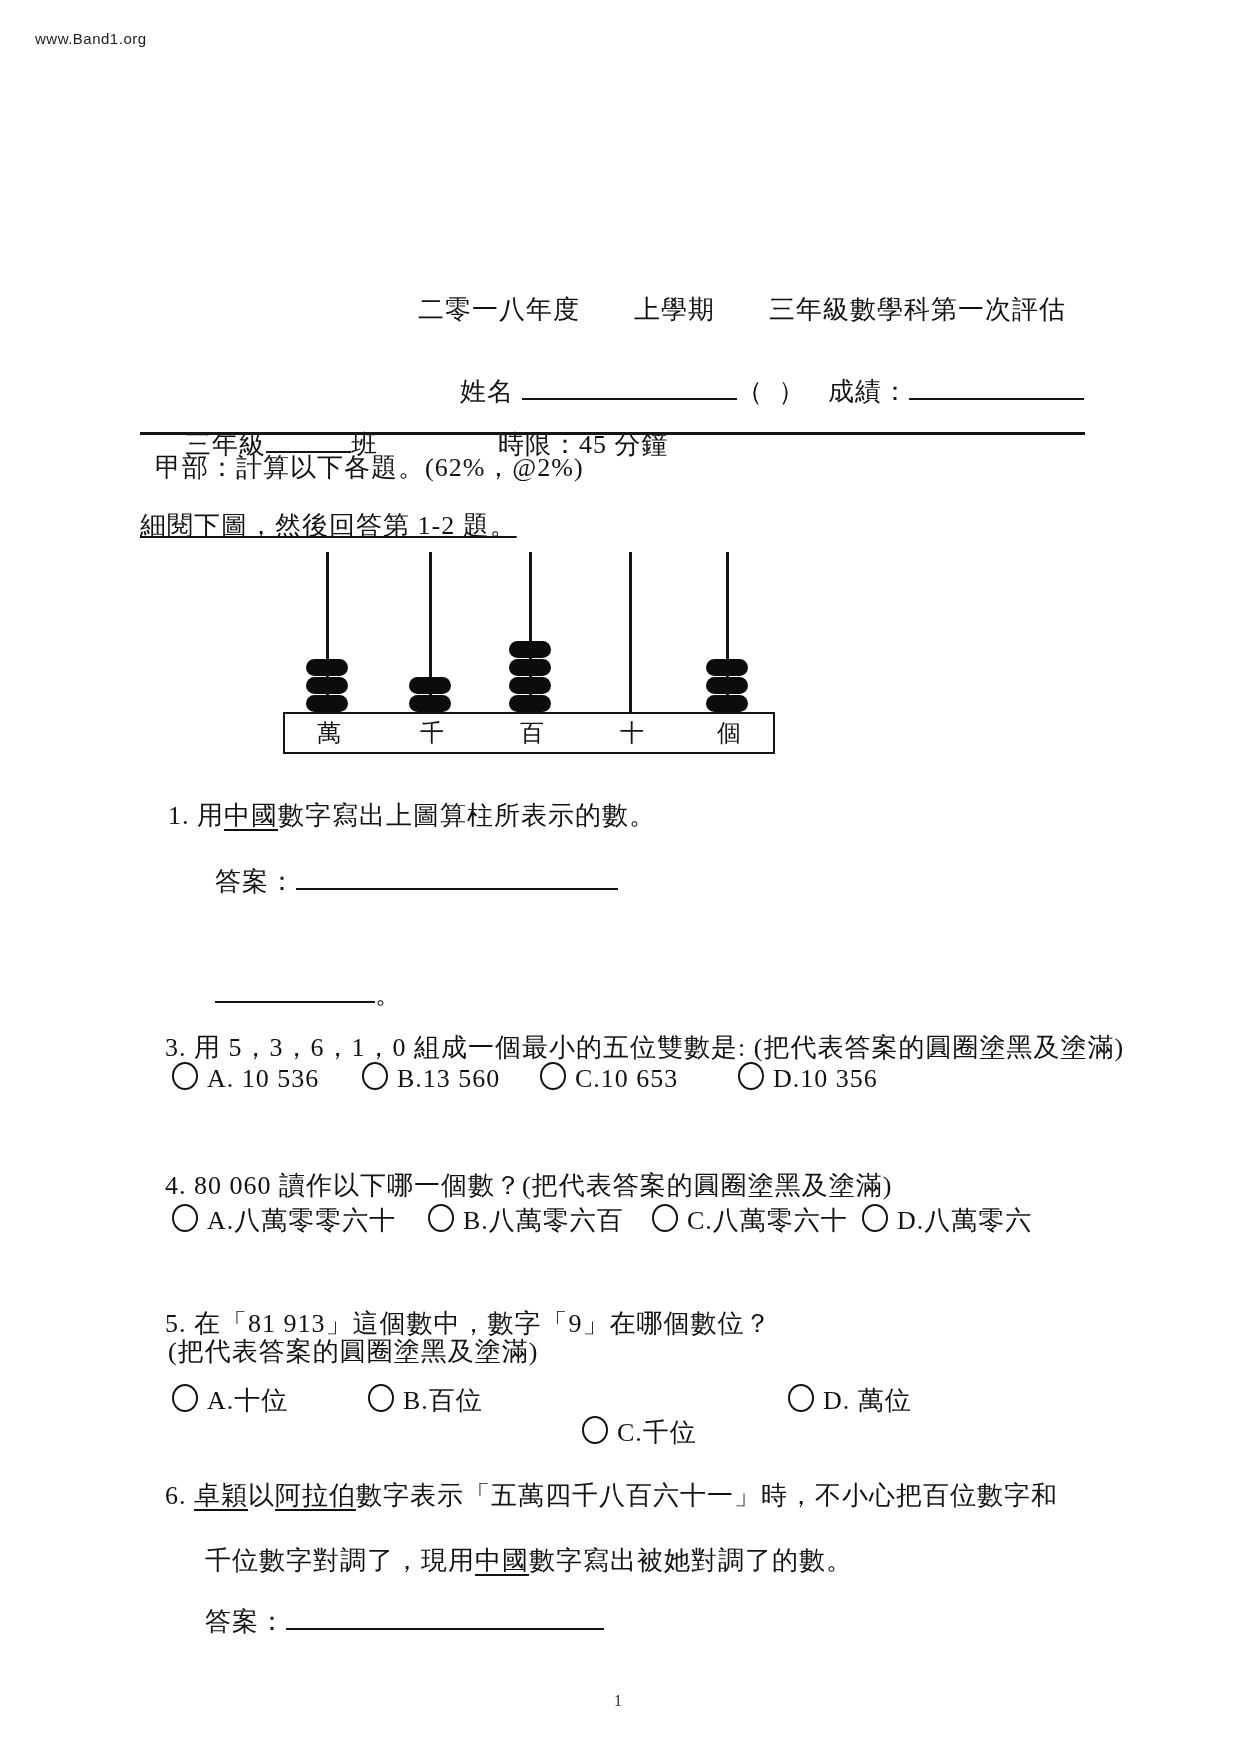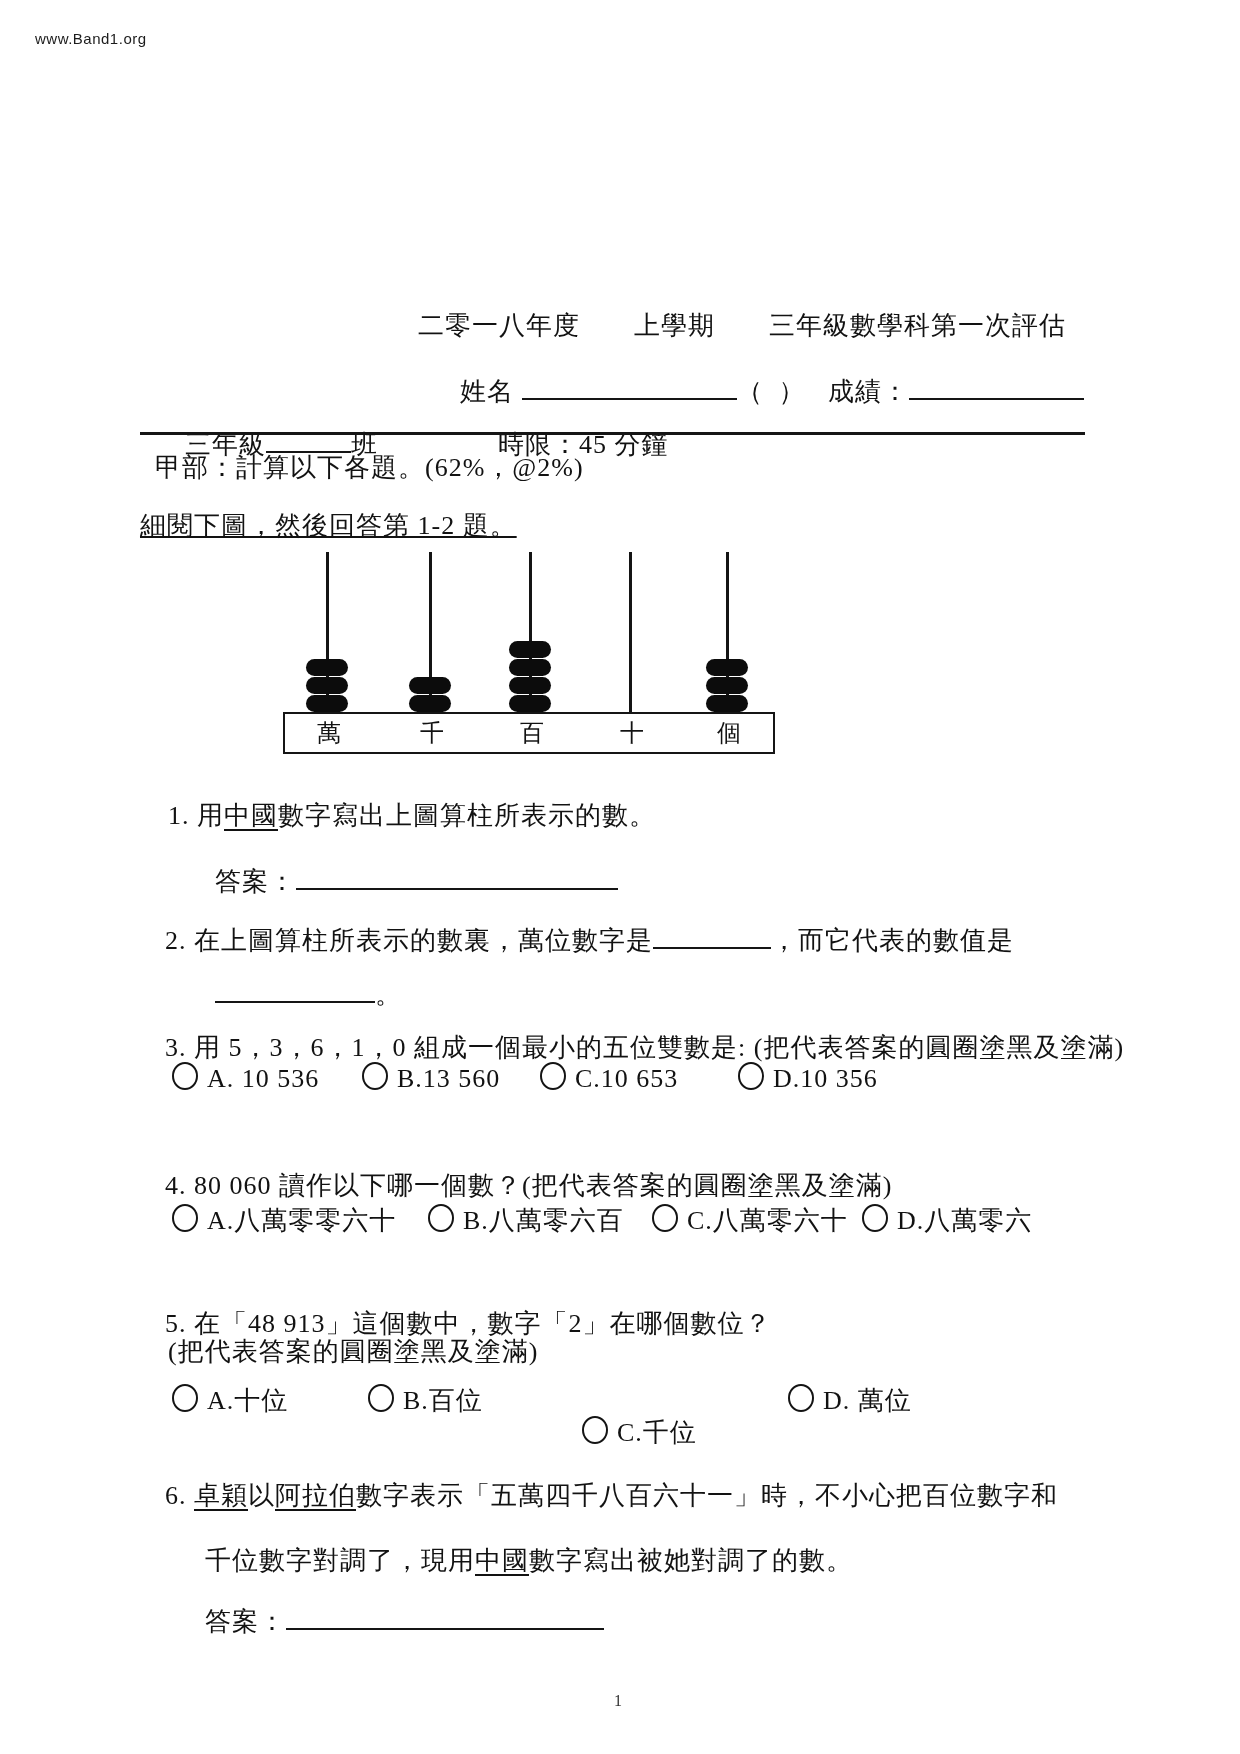--- a/index.html
+++ b/index.html
@@ -26,21 +26,21 @@
   .abacus-label { position:absolute; top:3px; transform:translateX(-50%); font-size:24px; }
   .pageno { font-size:16px; color:#333; }
 </style>
 </head>
 <body>
 
 <div class="page">
 
   <div class="abs watermark" style="left:35px; top:30px;">www.Band1.org</div>
 
-  <div class="abs line" style="left:418px; top:308px;">二零一八年度　　上學期　　三年級數學科第一次評估</div>
+  <div class="abs line" style="left:418px; top:292px;">二零一八年度　　上學期　　三年級數學科第一次評估</div>
 
   <div class="abs line" style="left:430px; top:343px;">
     <span>姓名</span><span> </span><span class="blank" style="width:215px;"></span><span>（  ）</span><span>   </span><span>成績：</span><span class="blank" style="width:175px;"></span>
   </div>
 
   <div class="abs line" style="left:155px; top:396px;text-align:right;">
     <span>三年級</span><span class="blank" style="width:85px;"></span><span>班</span><span style="display:inline-block;width:120px;"></span><span>時限：45 分鐘</span>
   </div>
 
   <div class="abs hrule" style="left:140px; top:432px; width:945px;"></div>
@@ -88,23 +88,20 @@
     </div>
   </div>
 
   <div class="abs line" style="left:138px; top:768px;">
     <span>1. </span><span>用</span><span class="u">中國</span><span>數字寫出上圖算柱所表示的數。</span>
   </div>
   <div class="abs line" style="left:185px; top:833px;">
     <span>答案：</span><span class="blank" style="width:322px;"></span>
   </div>
 
-  <div class="abs line" style="left:135px; top:892px;">
-    <span>2. </span><span>在上圖算柱所表示的數裏，萬位數字是</span><span class="blank" style="width:118px;"></span><span>，而它代表的數值是</span>
-  </div>
   <div class="abs line" style="left:185px; top:946px;">
     <span class="blank" style="width:160px;"></span><span>。</span>
   </div>
 
   <div class="abs line" style="left:135px; top:1000px;">
     <span>3. </span><span>用 5，3，6，1，0 組成一個最小的五位雙數是: (把代表答案的圓圈塗黑及塗滿)</span>
   </div>
   <div class="optrow" style="top:1062px;">
     <span class="opt" style="left:172px;"><span class="circle"></span><span>A. 10 536</span></span>
     <span class="opt" style="left:362px;"><span class="circle"></span><span>B.13 560</span></span>
@@ -116,21 +113,21 @@
     <span>4. </span><span>80 060 讀作以下哪一個數？(把代表答案的圓圈塗黑及塗滿)</span>
   </div>
   <div class="optrow" style="top:1203px;">
     <span class="opt" style="left:172px;"><span class="circle"></span><span>A.八萬零零六十</span></span>
     <span class="opt" style="left:428px;"><span class="circle"></span><span>B.八萬零六百</span></span>
     <span class="opt" style="left:652px;"><span class="circle"></span><span>C.八萬零六十</span></span>
     <span class="opt" style="left:862px;"><span class="circle"></span><span>D.八萬零六</span></span>
   </div>
 
   <div class="abs line" style="left:135px; top:1276px;">
-    <span>5. </span><span>在「48 913」這個數中，數字「2」在哪個數位？</span>
+    <span>5. </span><span>在「81 913」這個數中，數字「9」在哪個數位？</span>
   </div>
   <div class="abs line" style="left:168px; top:1334px;">(把代表答案的圓圈塗黑及塗滿)</div>
   <div class="optrow" style="top:1383px;">
     <span class="opt" style="left:172px;"><span class="circle"></span><span>A.十位</span></span>
     <span class="opt" style="left:368px;"><span class="circle"></span><span>B.百位</span></span>
     <span class="opt" style="left:582px;margin-top:32px;"><span class="circle"></span><span>C.千位</span></span>
     <span class="opt" style="left:788px;text-align:right;"><span class="circle"></span><span>D. 萬位</span></span>
   </div>
 
   <div class="abs line" style="left:135px; top:1448px;">

